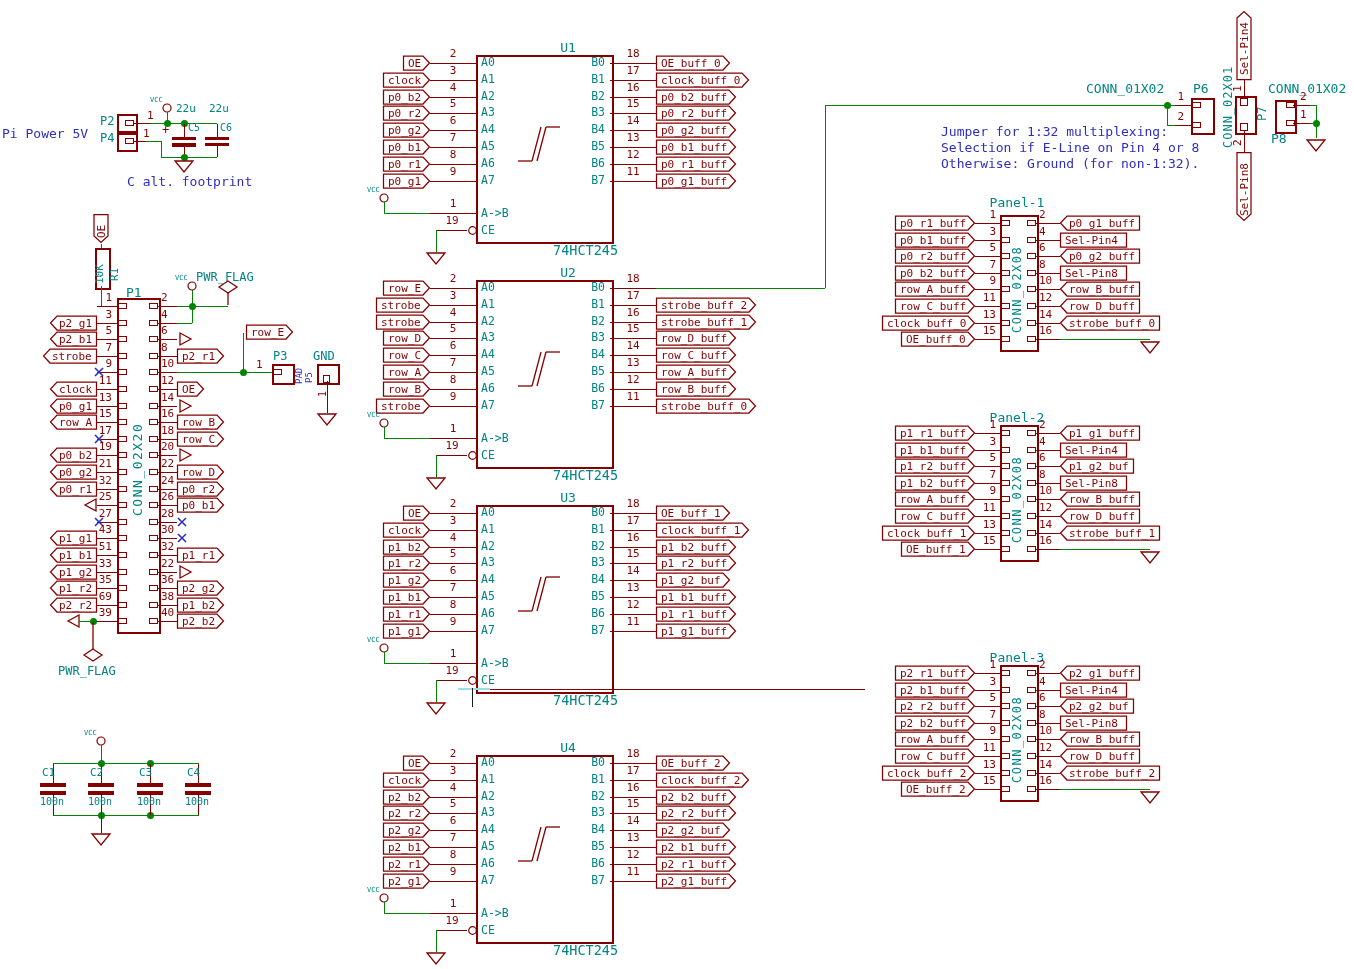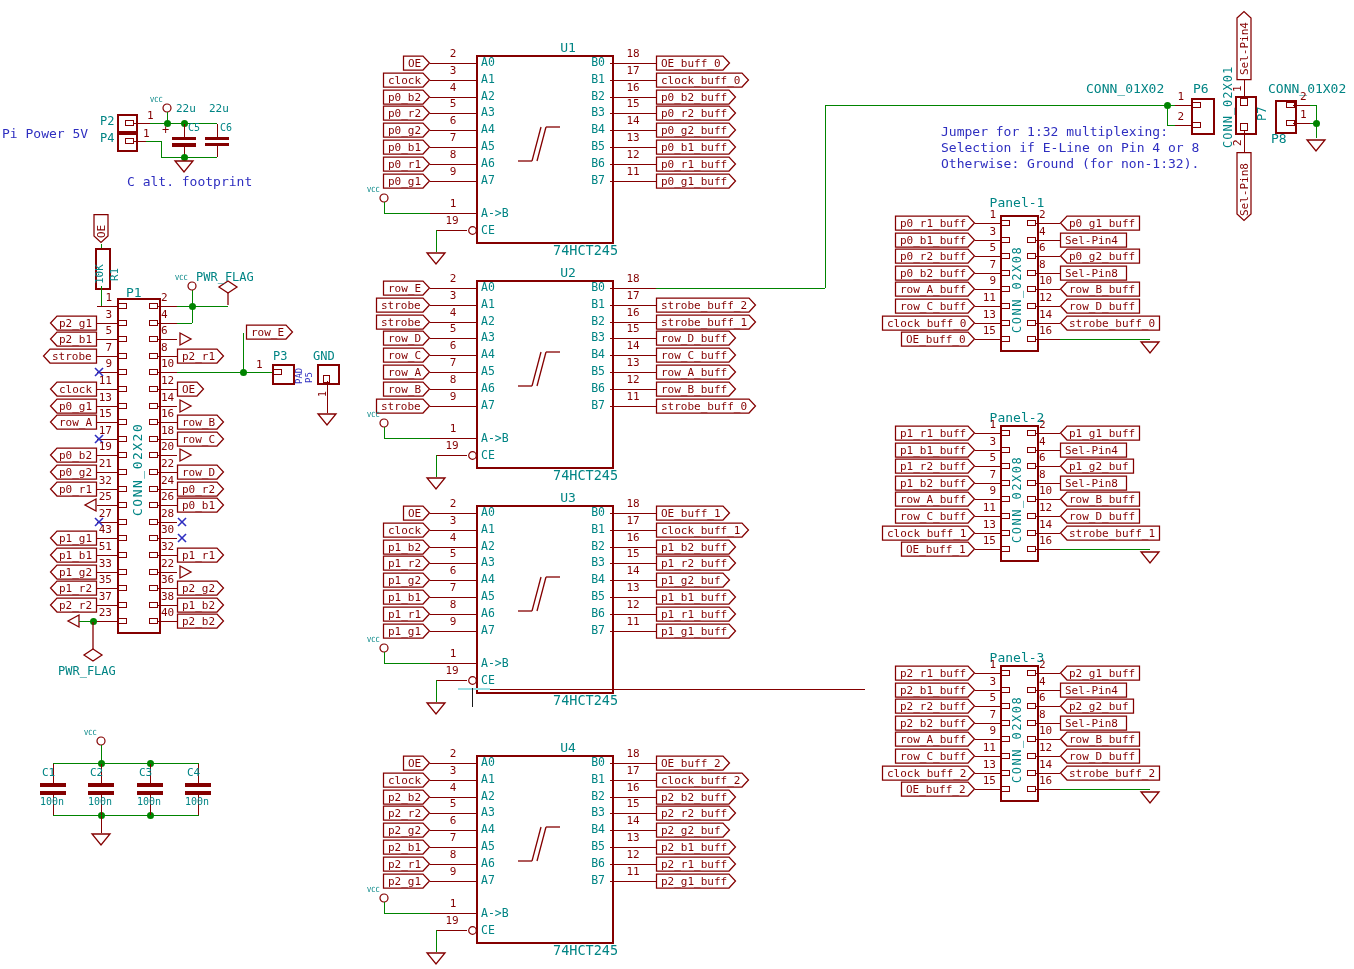--- a/index.html
+++ b/index.html
@@ -325,35 +325,35 @@
       <text x="9" y="12.2" fill="#840000" font-size="11" font-family="&quot;DejaVu Sans Mono&quot;,monospace">p1_r2</text>
     </svg>
     <svg width="48" height="16" style="position: absolute; left: 177px; top: 580px;">
       <polygon points="0.5,1 40,1 46.5,8 40,15 0.5,15" fill="none" stroke="#840000" stroke-width="1.25"></polygon>
       <text x="5" y="12.2" fill="#840000" font-size="11" font-family="&quot;DejaVu Sans Mono&quot;,monospace">p2_g2</text>
     </svg>
     <div class="ln" style="left: 97px; top: 605px; width: 20px; height: 1px; background: rgb(132, 0, 0);"></div>
     <div class="ln" style="left: 157px; top: 605px; width: 20px; height: 1px; background: rgb(132, 0, 0);"></div>
     <div class="bx" style="left: 118px; top: 602px; width: 7px; height: 4px; border: 1px solid rgb(132, 0, 0);"></div>
     <div class="bx" style="left: 149px; top: 602px; width: 7px; height: 4px; border: 1px solid rgb(132, 0, 0);"></div>
-    <div class="t" style="left: 112px; top: 591px; color: rgb(132, 0, 0); font-size: 11px; transform: translateX(-100%);">37</div>
+    <div class="t" style="left: 112px; top: 591px; color: rgb(132, 0, 0); font-size: 11px; transform: translateX(-100%);">69</div>
     <div class="t" style="left: 161px; top: 591px; color: rgb(132, 0, 0); font-size: 11px;">38</div>
     <svg width="48" height="16" style="position: absolute; left: 50px; top: 597px;">
       <polygon points="7,1 46.5,1 46.5,15 7,15 0.5,8" fill="none" stroke="#840000" stroke-width="1.25"></polygon>
       <text x="9" y="12.2" fill="#840000" font-size="11" font-family="&quot;DejaVu Sans Mono&quot;,monospace">p2_r2</text>
     </svg>
     <svg width="48" height="16" style="position: absolute; left: 177px; top: 597px;">
       <polygon points="0.5,1 40,1 46.5,8 40,15 0.5,15" fill="none" stroke="#840000" stroke-width="1.25"></polygon>
       <text x="5" y="12.2" fill="#840000" font-size="11" font-family="&quot;DejaVu Sans Mono&quot;,monospace">p1_b2</text>
     </svg>
     <div class="ln" style="left: 97px; top: 621px; width: 20px; height: 1px; background: rgb(132, 0, 0);"></div>
     <div class="ln" style="left: 157px; top: 621px; width: 20px; height: 1px; background: rgb(132, 0, 0);"></div>
     <div class="bx" style="left: 118px; top: 618px; width: 7px; height: 4px; border: 1px solid rgb(132, 0, 0);"></div>
     <div class="bx" style="left: 149px; top: 618px; width: 7px; height: 4px; border: 1px solid rgb(132, 0, 0);"></div>
-    <div class="t" style="left: 112px; top: 607px; color: rgb(132, 0, 0); font-size: 11px; transform: translateX(-100%);">23</div>
+    <div class="t" style="left: 112px; top: 607px; color: rgb(132, 0, 0); font-size: 11px; transform: translateX(-100%);">39</div>
     <div class="t" style="left: 161px; top: 607px; color: rgb(132, 0, 0); font-size: 11px;">40</div>
     <svg width="13" height="14" style="position: absolute; left: 67px; top: 614px;">
       <polygon points="12,1 12,13 1,7" fill="none" stroke="#840000" stroke-width="1.3"></polygon>
     </svg>
     <div class="ln" style="left: 79px; top: 621px; width: 18px; height: 1px; background: rgb(0, 132, 0);"></div>
     <div class="ln" style="left: 89.5px; top: 617.5px; width: 7px; height: 7px; border-radius: 50%; background: rgb(0, 132, 0);"></div>
     <svg width="20" height="40" style="position: absolute; left: 83px; top: 622px;">
       <line x1="10" y1="0" x2="10" y2="27" stroke="#840000" stroke-width="1.3"></line>
       <polygon points="10,27 19,33 10,39 1,33" fill="none" stroke="#840000" stroke-width="1.3"></polygon>
     </svg>

